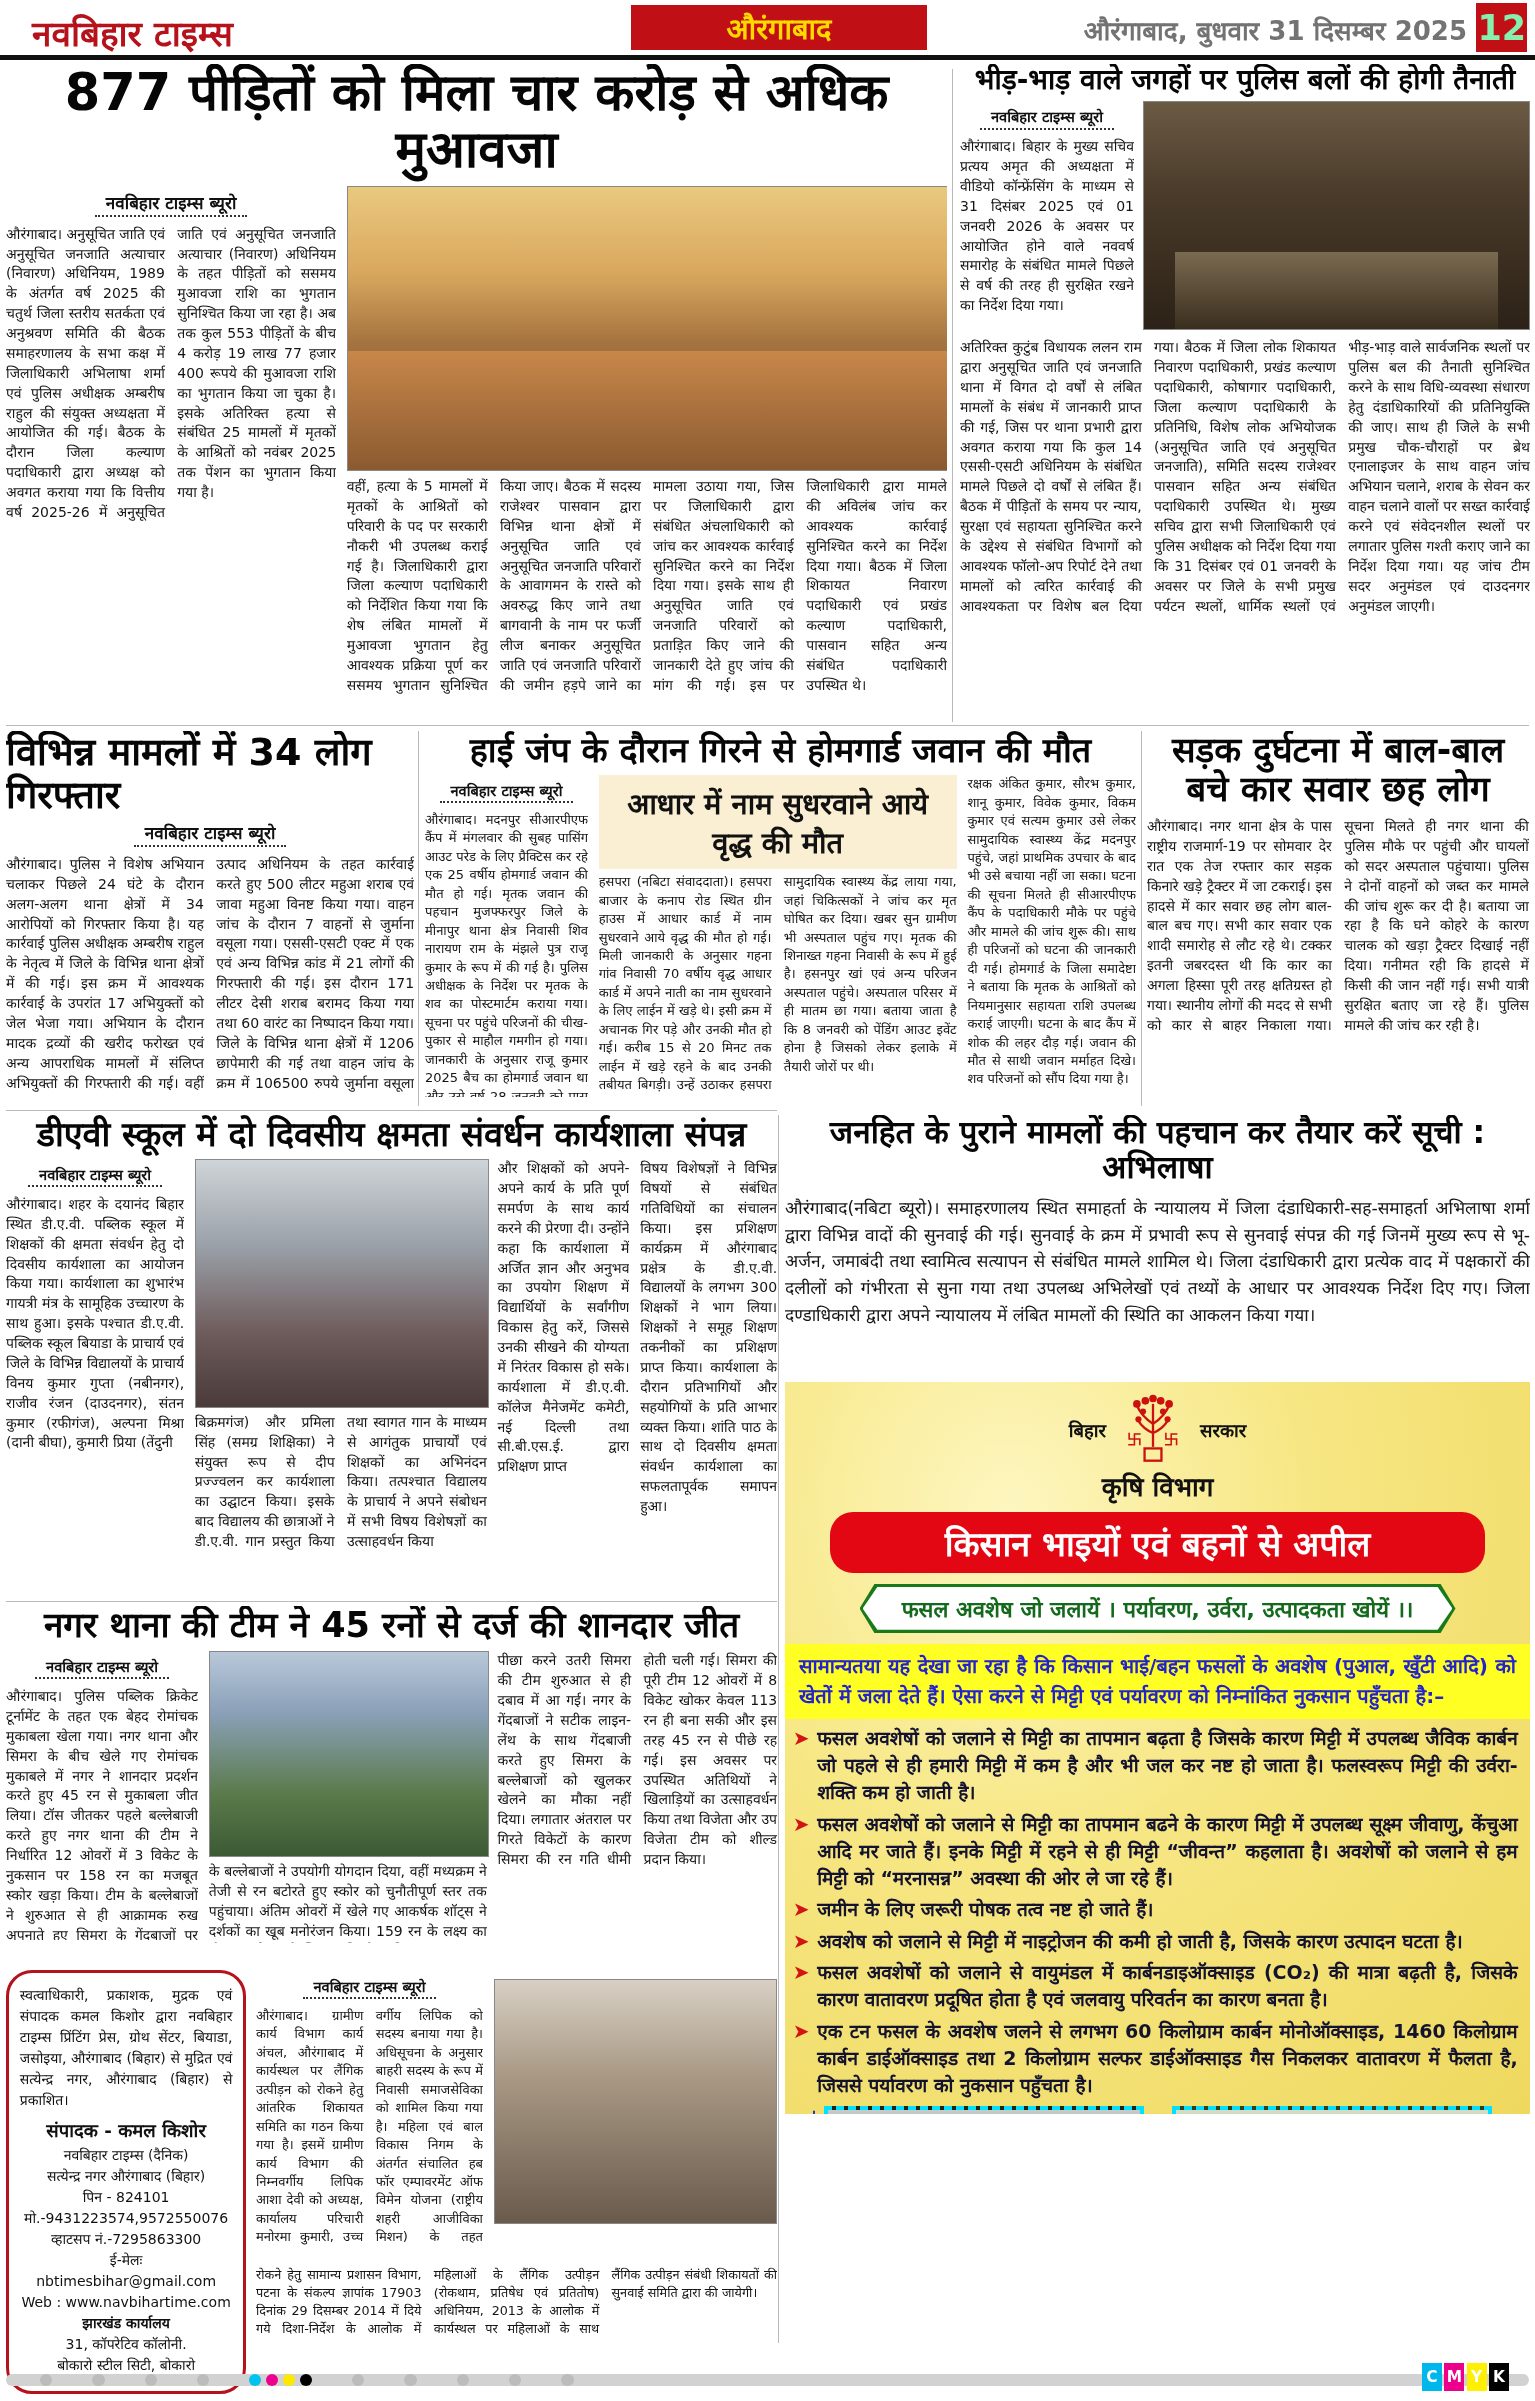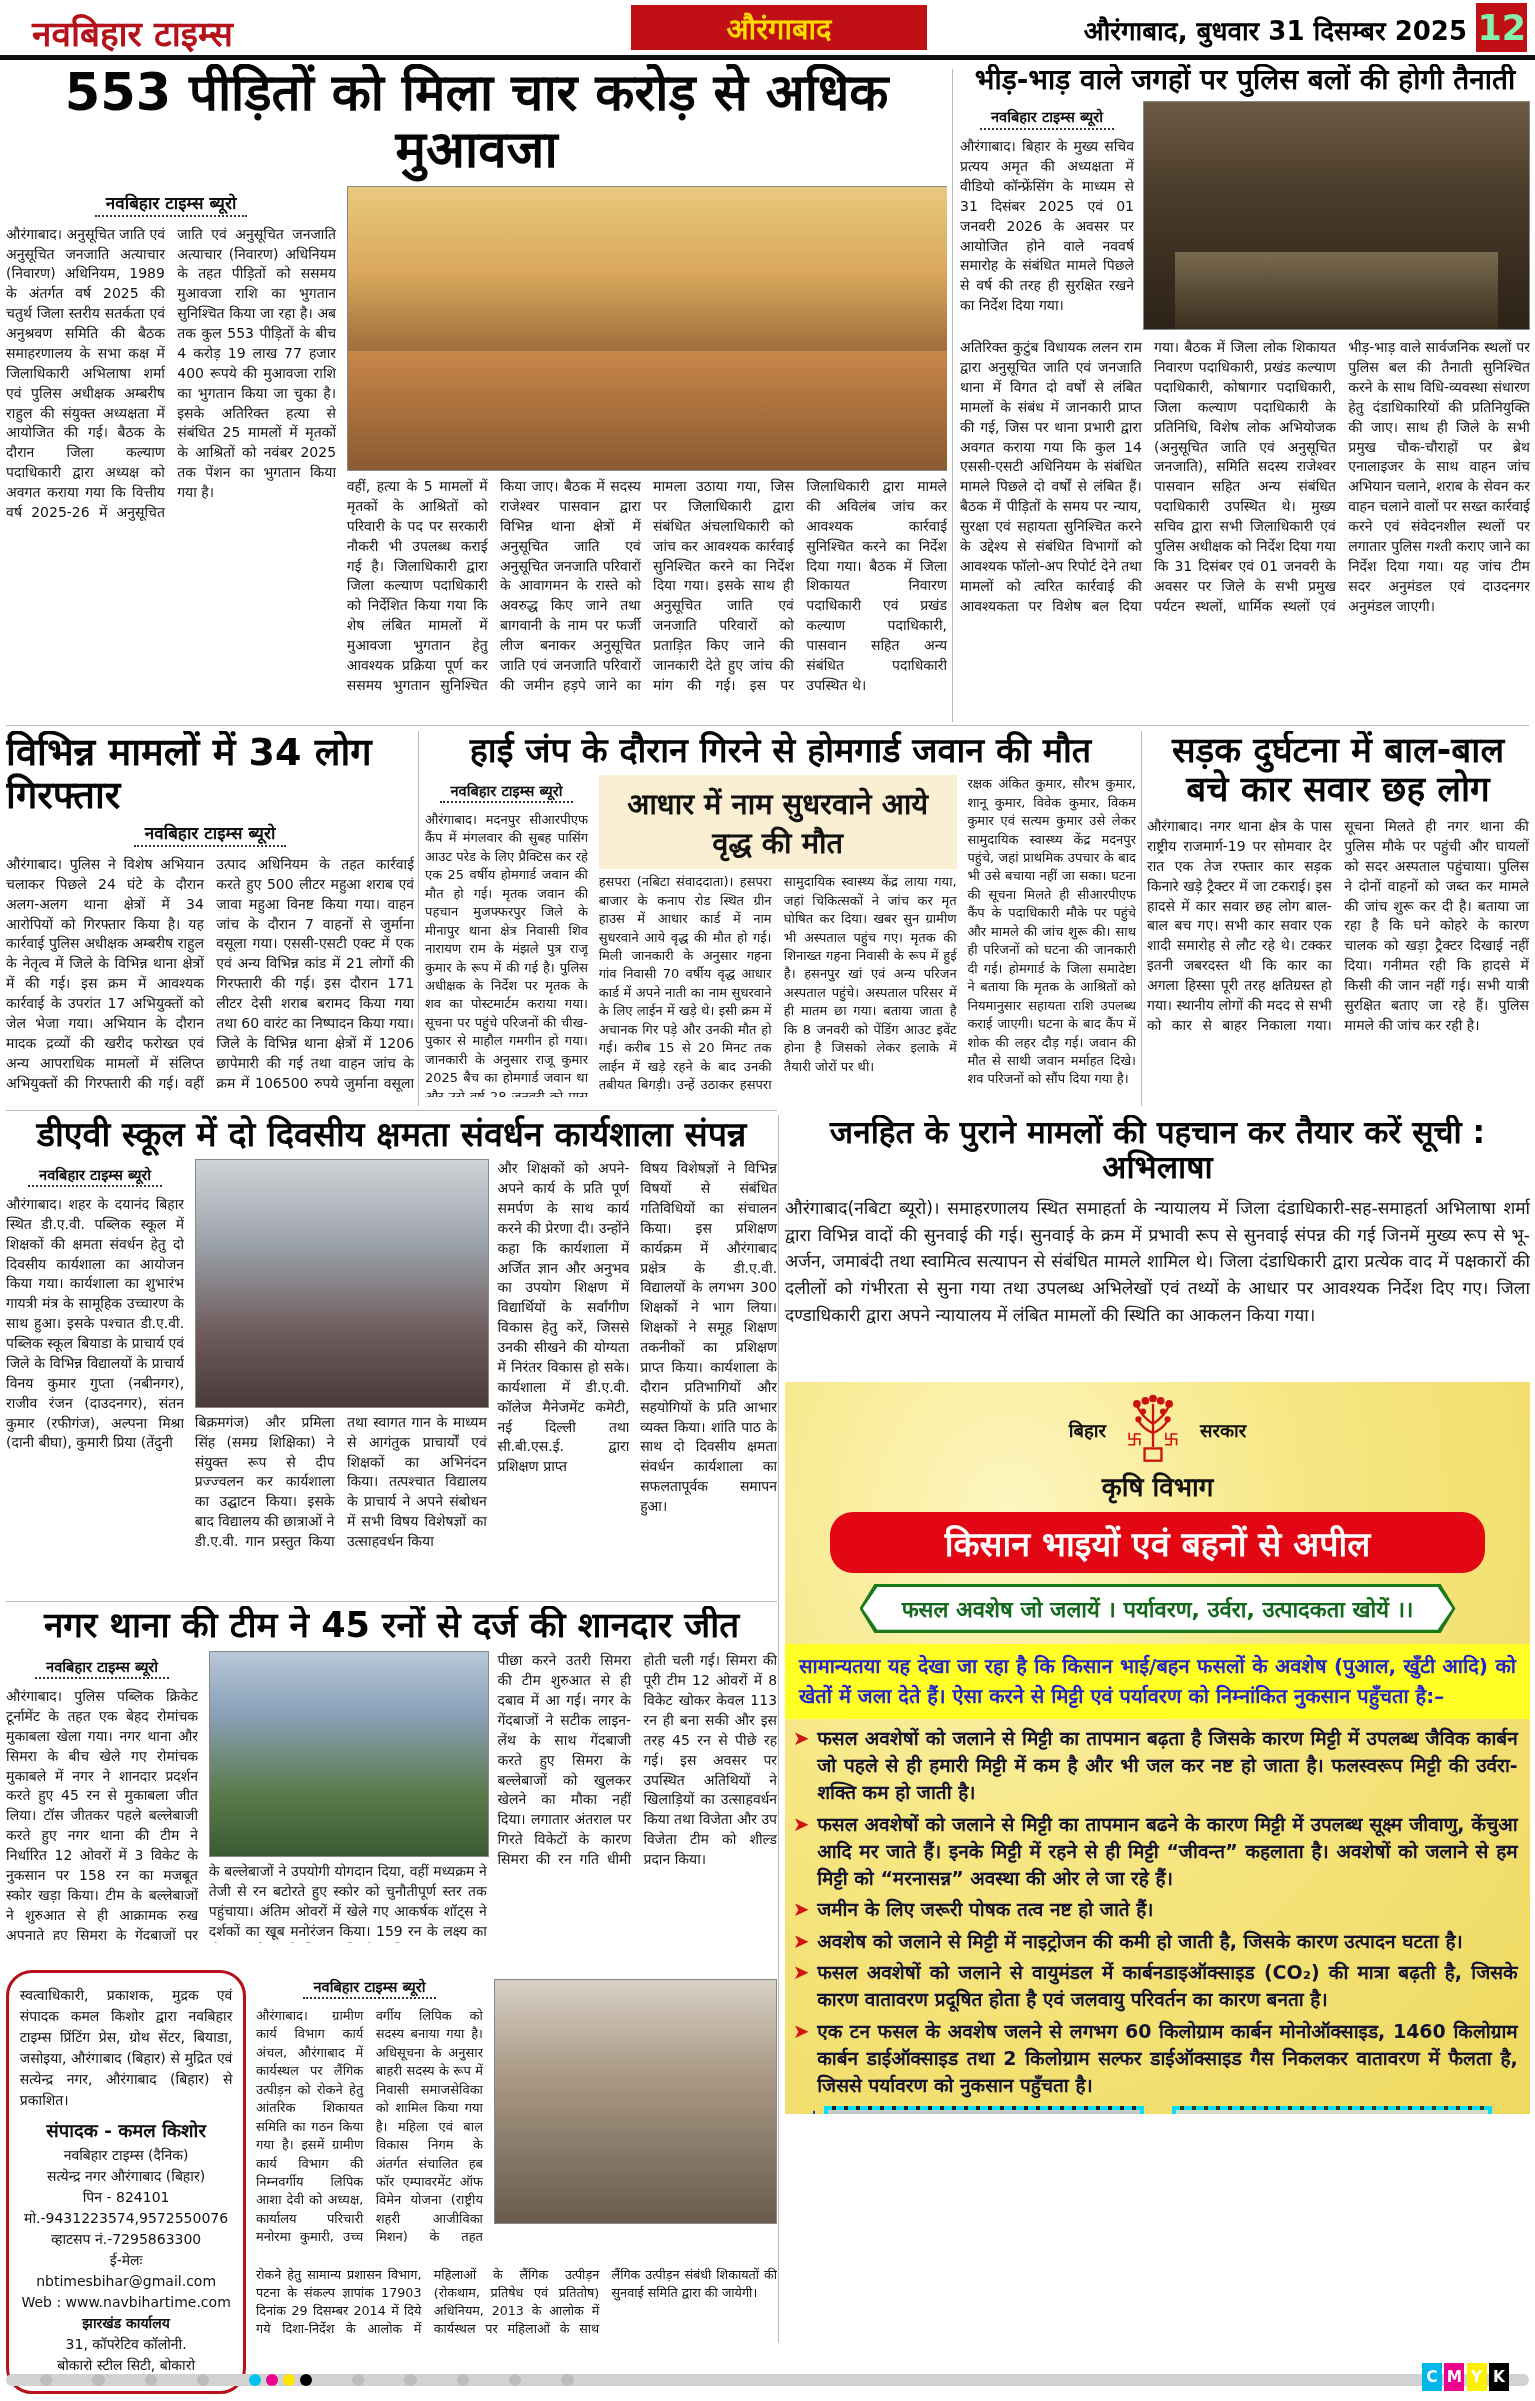--- a/index.html
+++ b/index.html
@@ -3,21 +3,21 @@
 <meta charset="utf-8">
 <style>
   html,body{margin:0;padding:0;background:#e8e8e8;}
   .page{position:relative;width:1535px;height:2401px;background:#ffffff;margin:0 auto;
         font-family:"DejaVu Sans",sans-serif;color:#111;overflow:hidden;}
   
   .masthead{position:absolute;left:32px;top:9.2px;font-size:35px;font-weight:800;color:#b5121b;}
   .region-box{position:absolute;left:631px;top:4.6px;width:296px;height:45px;background:#c01015;
               display:flex;align-items:center;justify-content:center;}
   .region-box span{color:#ffd900;font-size:29px;font-weight:800;}
-  .dateline{position:absolute;right:68px;top:12.3px;font-size:26px;font-weight:700;color:#000000;}
+  .dateline{position:absolute;right:68px;top:12.3px;font-size:26px;font-weight:700;color:#737373;}
   .pagenum{position:absolute;right:7.7px;top:3.1px;width:51px;height:49px;background:#c01015;color:#86efac;
            font-size:35px;font-weight:800;display:flex;align-items:center;justify-content:center;}
   .toprule{position:absolute;left:0;top:55px;width:1535px;height:5.4px;background:#111;}
   
   .art{position:absolute;overflow:hidden;}
   .hl{font-weight:800;color:#060606;line-height:1.12;text-align:center;}
   .byline{font-size:17px;font-weight:800;text-align:center;border-bottom:2.3px dotted #333;
           width:max-content;margin:4.6px auto 7.7px;padding:0 10.7px 1.5px;}
   .body{font-size:14px;line-height:1.42;text-align:justify;color:#141414;}
   .cols2{column-count:2;column-gap:12.3px;}
@@ -98,21 +98,21 @@
 
   <div class="masthead">नवबिहार टाइम्स</div>
   <div class="region-box">
     <span>औरंगाबाद</span>
   </div>
   <div class="dateline">औरंगाबाद, बुधवार 31 दिसम्बर 2025</div>
   <div class="pagenum">12</div>
   <div class="toprule"></div>
 
   <section class="art" style="left:6.1px;top:64px;width:941px;height:659px;">
-    <div class="hl" style="font-size:51px;">553 पीड़ितों को मिला चार करोड़ से अधिक मुआवजा</div>
+    <div class="hl" style="font-size:51px;">877 पीड़ितों को मिला चार करोड़ से अधिक मुआवजा</div>
     <div style="display:flex;gap:10.7px;margin-top:7.7px;">
       <div style="width:330px;flex:0 0 auto;">
         <div class="byline">नवबिहार टाइम्स ब्यूरो</div>
         <div class="body cols2" style="height:537px;overflow:hidden;">औरंगाबाद। अनुसूचित जाति एवं अनुसूचित जनजाति अत्याचार (निवारण) अधिनियम, 1989 के अंतर्गत वर्ष 2025 की चतुर्थ जिला स्तरीय सतर्कता एवं अनुश्रवण समिति की बैठक समाहरणालय के सभा कक्ष में जिलाधिकारी अभिलाषा शर्मा एवं पुलिस अधीक्षक अम्बरीष राहुल की संयुक्त अध्यक्षता में आयोजित की गई। बैठक के दौरान जिला कल्याण पदाधिकारी द्वारा अध्यक्ष को अवगत कराया गया कि वित्तीय वर्ष 2025-26 में अनुसूचित जाति एवं अनुसूचित जनजाति अत्याचार (निवारण) अधिनियम के तहत पीड़ितों को ससमय मुआवजा राशि का भुगतान सुनिश्चित किया जा रहा है। अब तक कुल 553 पीड़ितों के बीच 4 करोड़ 19 लाख 77 हजार 400 रूपये की मुआवजा राशि का भुगतान किया जा चुका है। इसके अतिरिक्त हत्या से संबंधित 25 मामलों में मृतकों के आश्रितों को नवंबर 2025 तक पेंशन का भुगतान किया गया है।</div>
       </div>
       <div style="flex:1;">
         <div class="photo ph-meeting" style="width:100%;height:283px;"></div>
         <div class="body cols4" style="height:283px;overflow:hidden;margin-top:6.1px;">वहीं, हत्या के 5 मामलों में मृतकों के आश्रितों को परिवारी के पद पर सरकारी नौकरी भी उपलब्ध कराई गई है। जिलाधिकारी द्वारा जिला कल्याण पदाधिकारी को निर्देशित किया गया कि शेष लंबित मामलों में मुआवजा भुगतान हेतु आवश्यक प्रक्रिया पूर्ण कर ससमय भुगतान सुनिश्चित किया जाए। बैठक में सदस्य राजेश्वर पासवान द्वारा विभिन्न थाना क्षेत्रों में अनुसूचित जाति एवं अनुसूचित जनजाति परिवारों के आवागमन के रास्ते को अवरुद्ध किए जाने तथा बागवानी के नाम पर फर्जी लीज बनाकर अनुसूचित जाति एवं जनजाति परिवारों की जमीन हड़पे जाने का मामला उठाया गया, जिस पर जिलाधिकारी द्वारा संबंधित अंचलाधिकारी को जांच कर आवश्यक कार्रवाई सुनिश्चित करने का निर्देश दिया गया। इसके साथ ही अनुसूचित जाति एवं जनजाति परिवारों को प्रताड़ित किए जाने की जानकारी देते हुए जांच की मांग की गई। इस पर जिलाधिकारी द्वारा मामले की अविलंब जांच कर आवश्यक कार्रवाई सुनिश्चित करने का निर्देश दिया गया। बैठक में जिला शिकायत निवारण पदाधिकारी एवं प्रखंड कल्याण पदाधिकारी, पासवान सहित अन्य संबंधित पदाधिकारी उपस्थित थे।</div>
       </div>
     </div>

